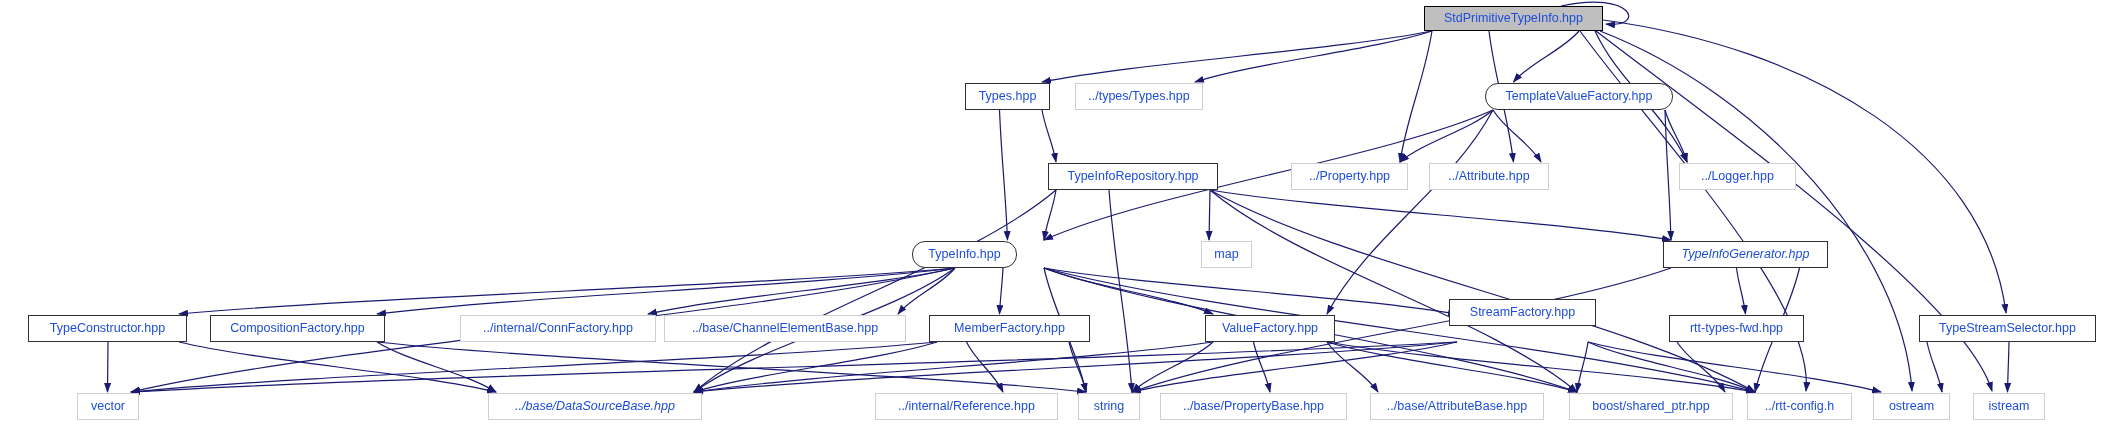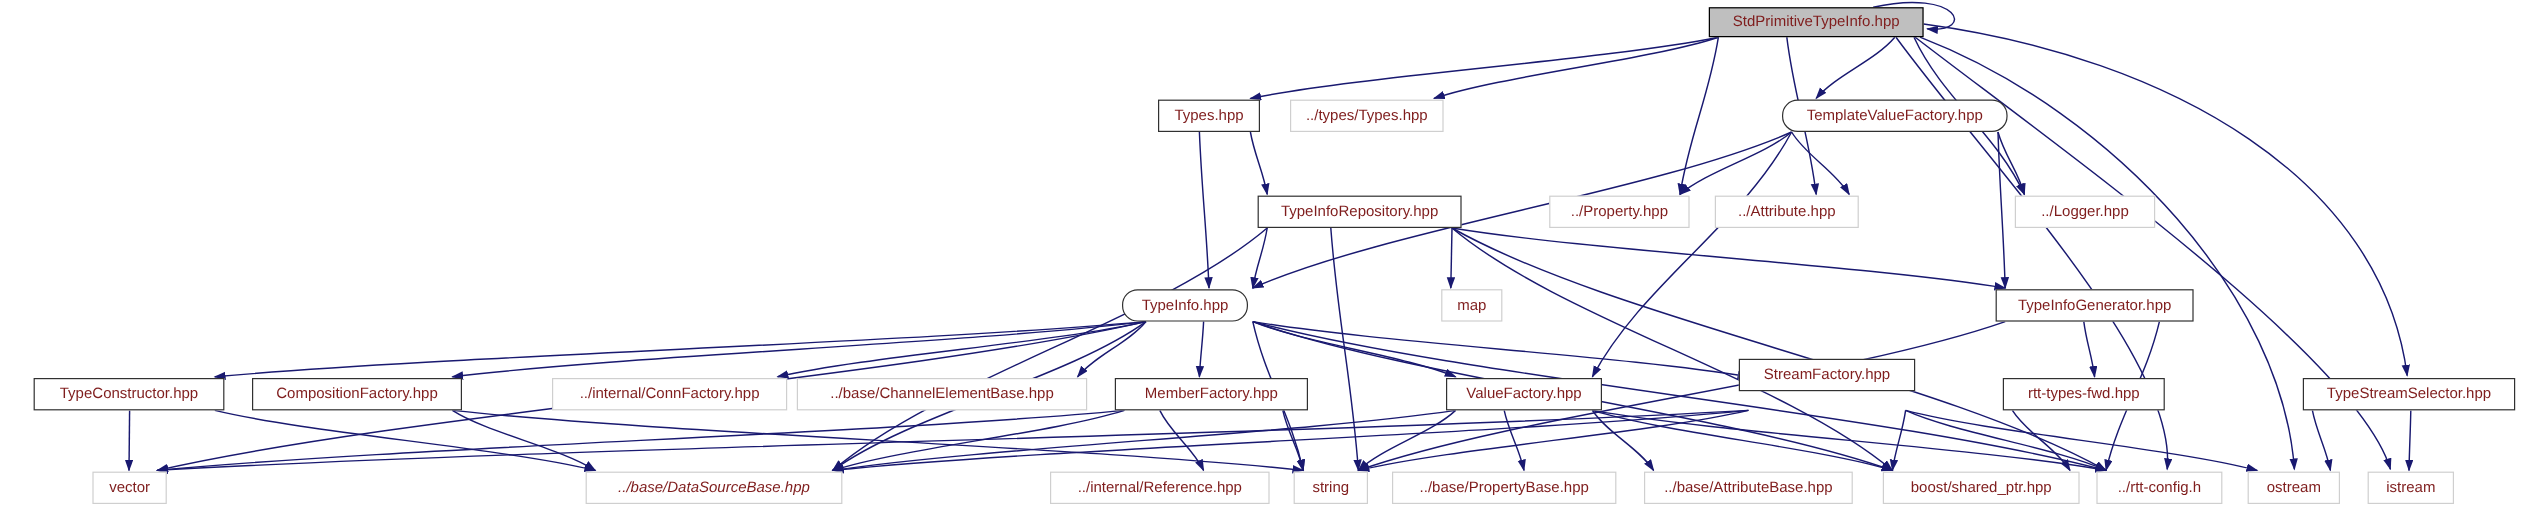--- a/index.html
+++ b/index.html
@@ -1,20 +1,20 @@
 <!DOCTYPE html>
 <html><head>
 <meta charset="utf-8">
 <style>
   html,body{margin:0;padding:0;background:#ffffff;}
   #canvas{position:relative;width:2101px;height:427px;background:#ffffff;overflow:hidden;
           font-family:"Liberation Sans",sans-serif;}
   #edges{position:absolute;left:0;top:0;width:2101px;height:427px;z-index:1;}
   .node{position:absolute;z-index:2;display:flex;align-items:center;justify-content:center;
-        box-sizing:border-box;background:#ffffff;color:#7f1d1d;font-size:12.5px;
+        box-sizing:border-box;background:#ffffff;color:#1d4ed8;font-size:12.5px;
         white-space:nowrap;line-height:1;}
   .node.root{background:#bfbfbf;border:1px solid #000000;}
   .node.internal{border:1px solid #303030;}
   .node.external{border:1px solid #cfcfcf;text-align:right;}
   path.edge{fill:none;stroke:#191970;stroke-width:1.2px;}
 </style>
 </head>
 <body>
 
 <div id="canvas">
@@ -93,23 +93,23 @@
   </svg>
   <div id="nodes">
       <div class="node root" style="left: 1424px; top: 6px; width: 179px; height: 25px;">StdPrimitiveTypeInfo.hpp</div>
       <div class="node internal" style="left: 965px; top: 83px; width: 85px; height: 27px;">Types.hpp</div>
       <div class="node external" style="left: 1075px; top: 83px; width: 128px; height: 27px;">../types/Types.hpp</div>
       <div class="node internal" style="left: 1485px; top: 83px; width: 188px; height: 27px; border-radius: 13px;">TemplateValueFactory.hpp</div>
       <div class="node internal" style="left: 1048px; top: 163px; width: 170px; height: 27px;">TypeInfoRepository.hpp</div>
       <div class="node external" style="left: 1291px; top: 163px; width: 117px; height: 27px;">../Property.hpp</div>
       <div class="node external" style="left: 1429px; top: 163px; width: 120px; height: 27px;">../Attribute.hpp</div>
       <div class="node external" style="left: 1679px; top: 163px; width: 117px; height: 27px;">../Logger.hpp</div>
-      <div class="node internal" style="left: 935px; top: 241px; width: 105px; height: 27px; border-radius: 13px;">TypeInfo.hpp</div>
+      <div class="node internal" style="left: 912px; top: 241px; width: 105px; height: 27px; border-radius: 13px;">TypeInfo.hpp</div>
       <div class="node external" style="left: 1201px; top: 241px; width: 51px; height: 27px;">map</div>
-      <div class="node internal" style="left: 1663px; top: 241px; width: 165px; height: 27px;">TypeInfoGenerator.hpp</div>
+      <div class="node internal" style="left: 1663px; top: 241px; width: 165px; height: 27px; font-style: italic;">TypeInfoGenerator.hpp</div>
       <div class="node internal" style="left: 28px; top: 315px; width: 159px; height: 27px;">TypeConstructor.hpp</div>
       <div class="node internal" style="left: 210px; top: 315px; width: 175px; height: 27px;">CompositionFactory.hpp</div>
       <div class="node external" style="left: 460px; top: 315px; width: 196px; height: 27px;">../internal/ConnFactory.hpp</div>
       <div class="node external" style="left: 664px; top: 315px; width: 242px; height: 27px;">../base/ChannelElementBase.hpp</div>
       <div class="node internal" style="left: 929px; top: 315px; width: 161px; height: 27px;">MemberFactory.hpp</div>
       <div class="node internal" style="left: 1205px; top: 315px; width: 130px; height: 27px;">ValueFactory.hpp</div>
       <div class="node internal" style="left: 1449px; top: 299px; width: 147px; height: 27px;">StreamFactory.hpp</div>
       <div class="node internal" style="left: 1669px; top: 315px; width: 135px; height: 27px;">rtt-types-fwd.hpp</div>
       <div class="node internal" style="left: 1919px; top: 315px; width: 177px; height: 27px;">TypeStreamSelector.hpp</div>
       <div class="node external" style="left: 77px; top: 393px; width: 62px; height: 27px;">vector</div>

